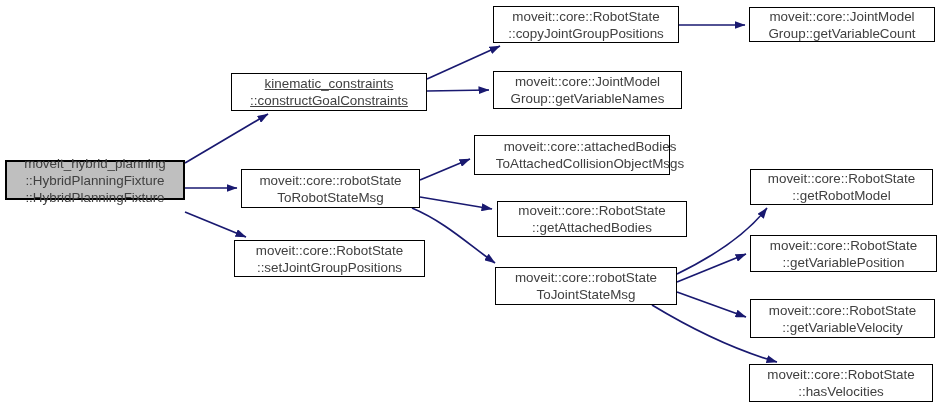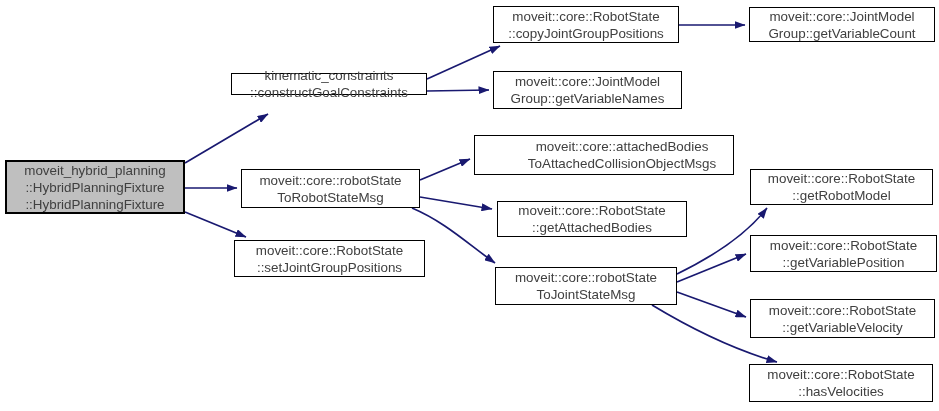--- a/index.html
+++ b/index.html
@@ -28,27 +28,27 @@
     align-items: center;
     justify-content: center;
     text-align: center;
     white-space: pre-line;
     cursor: pointer;
   }
   .node.hl {
     background: #bfbfbf;
     border-width: 2px;
   }
-  .n1  { left: 5px;   top: 160px; width: 180px; height: 54px; }
-  .n2  { left: 231px; top: 73px;  width: 196px; height: 22px; }
+  .n1  { left: 5px;   top: 160px; width: 180px; height: 40px; }
+  .n2  { left: 231px; top: 73px;  width: 196px; height: 38px; text-decoration: underline; }
   .n3  { left: 493px; top: 6px;   width: 186px; height: 37px; }
   .n4  { left: 749px; top: 7px;   width: 186px; height: 35px; }
   .n5  { left: 493px; top: 71px;  width: 189px; height: 38px; }
   .n6  { left: 241px; top: 169px; width: 179px; height: 39px; }
-  .n7  { left: 474px; top: 135px; width: 260px; height: 40px; padding-left: 36px; }
+  .n7  { left: 474px; top: 135px; width: 196px; height: 40px; padding-left: 36px; }
   .n8  { left: 497px; top: 201px; width: 190px; height: 36px; }
   .n9  { left: 234px; top: 240px; width: 191px; height: 37px; }
   .n10 { left: 495px; top: 267px; width: 182px; height: 38px; }
   .n11 { left: 750px; top: 169px; width: 183px; height: 36px; }
   .n12 { left: 750px; top: 235px; width: 187px; height: 37px; }
   .n13 { left: 750px; top: 299px; width: 185px; height: 39px; }
   .n14 { left: 749px; top: 364px; width: 184px; height: 38px; }
   .edge { stroke: #191970; stroke-width: 1.7; fill: none; }
 </style>
 </head>

